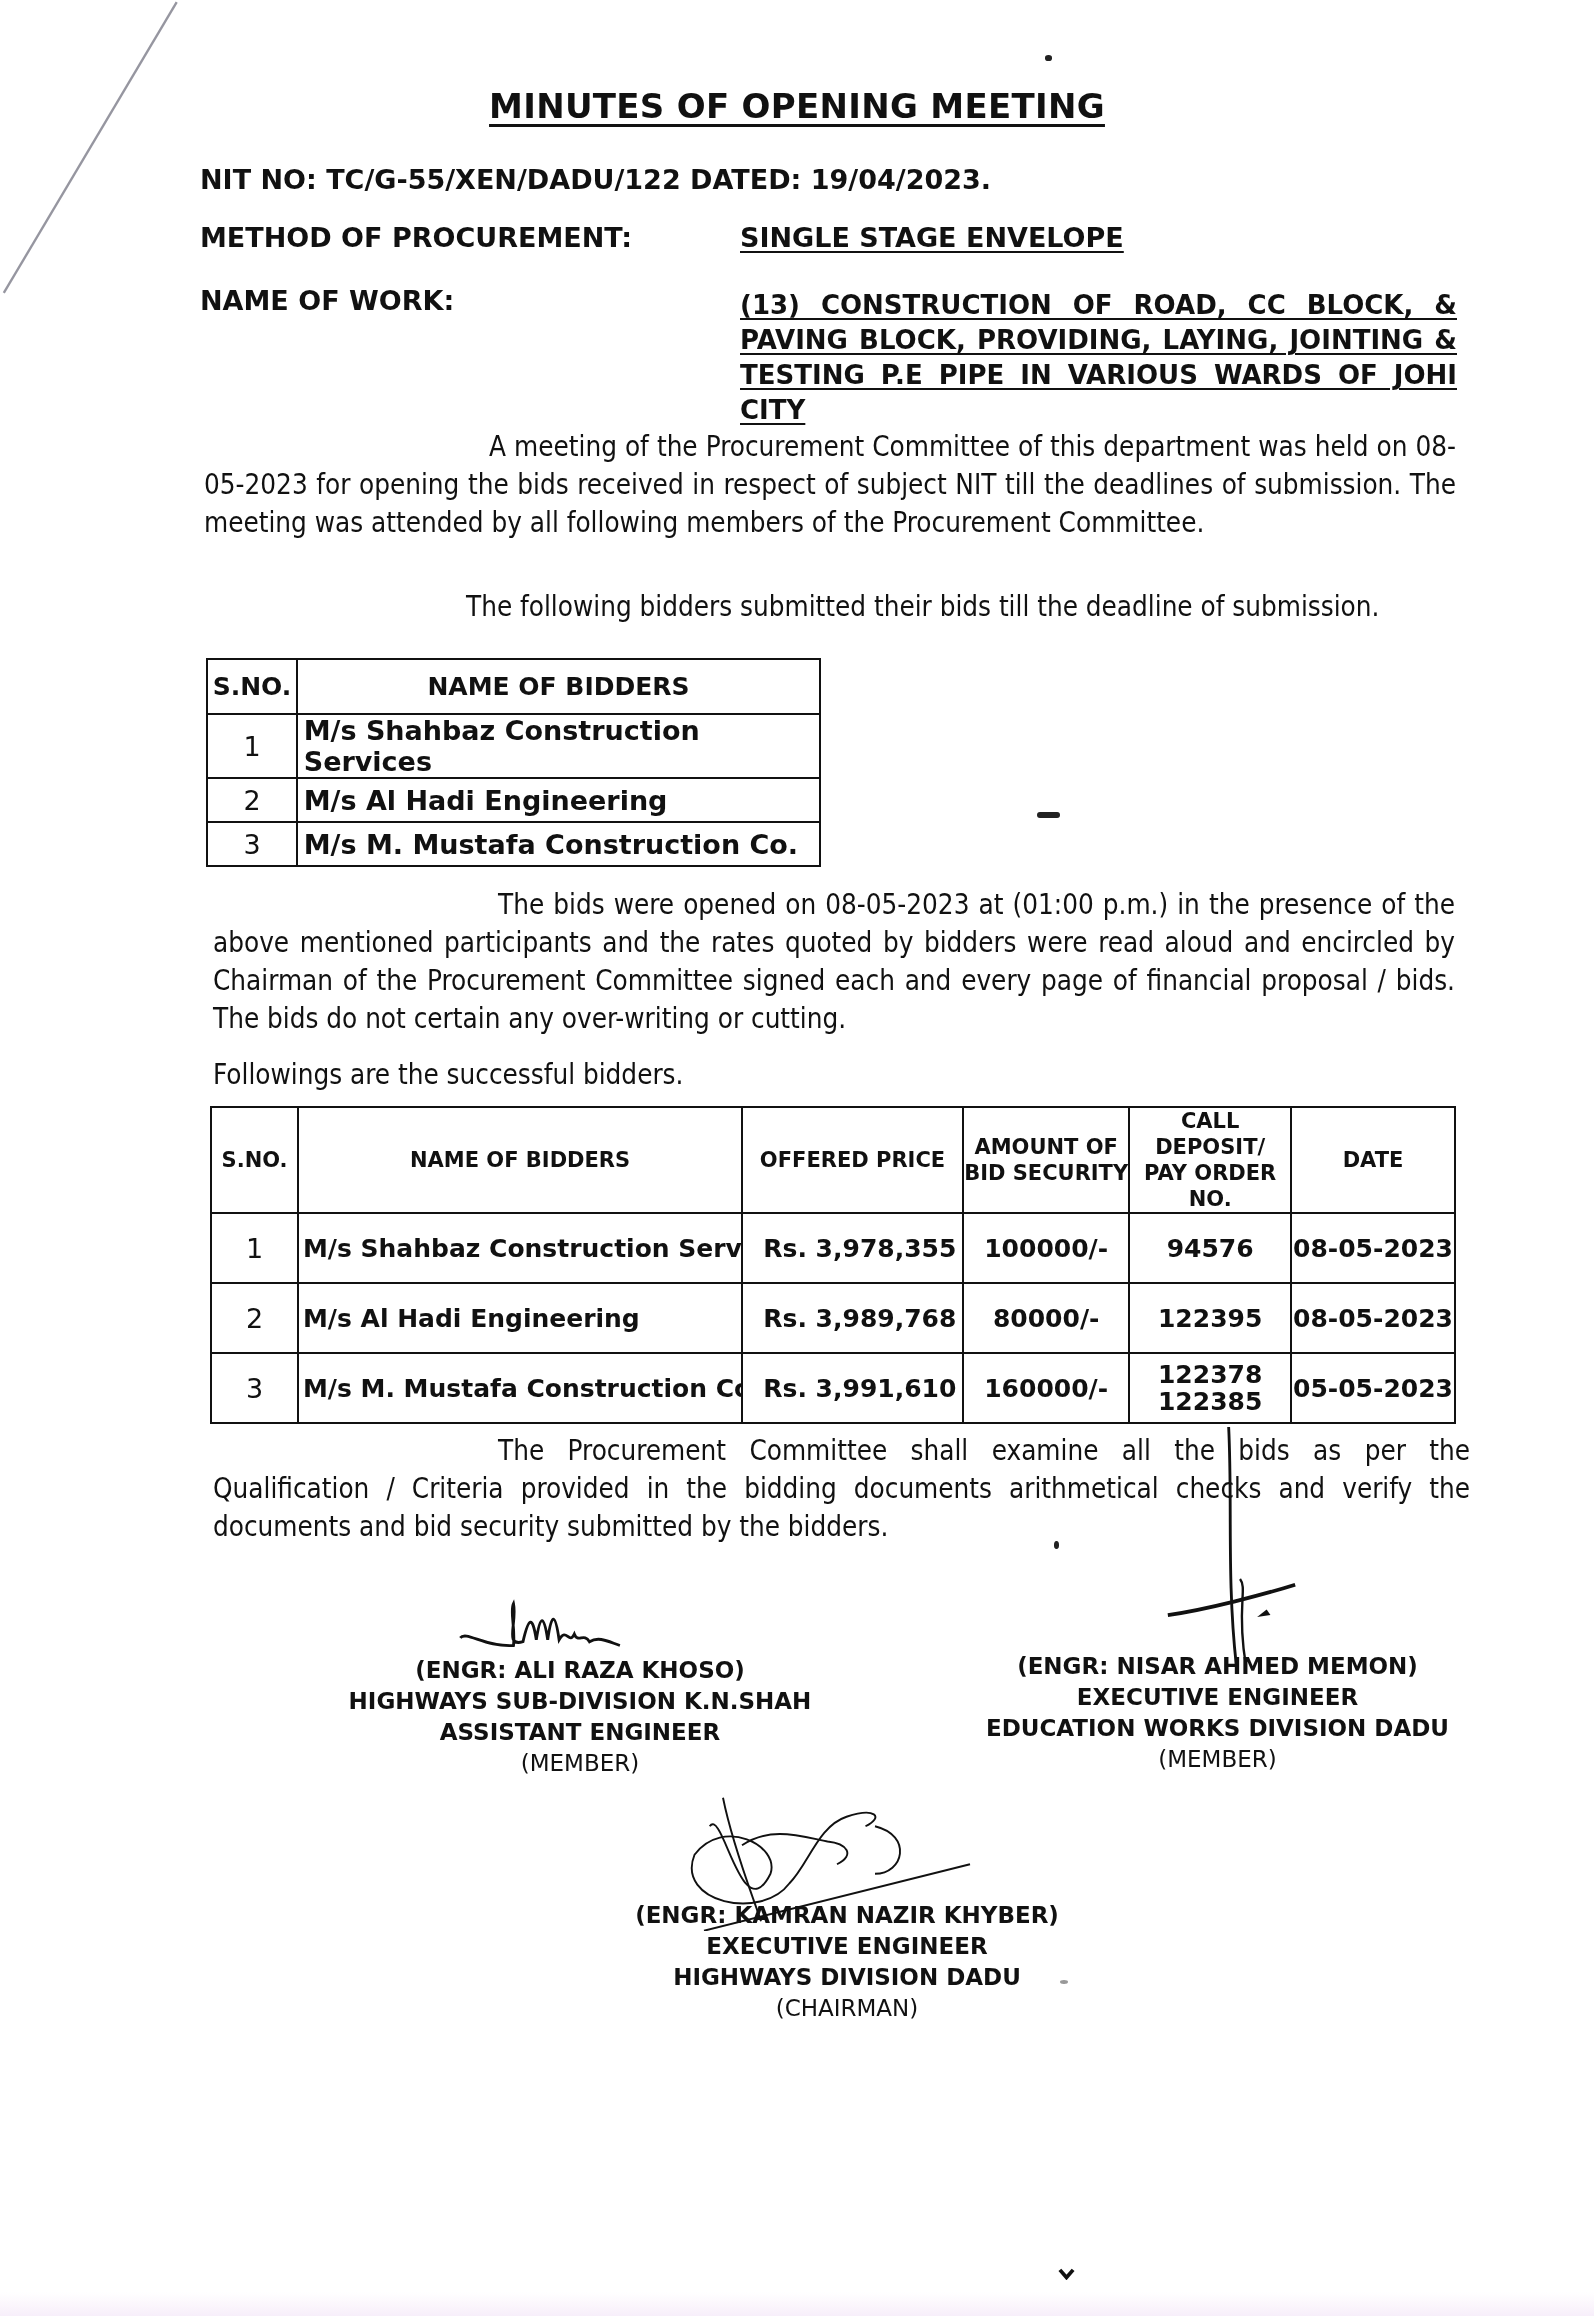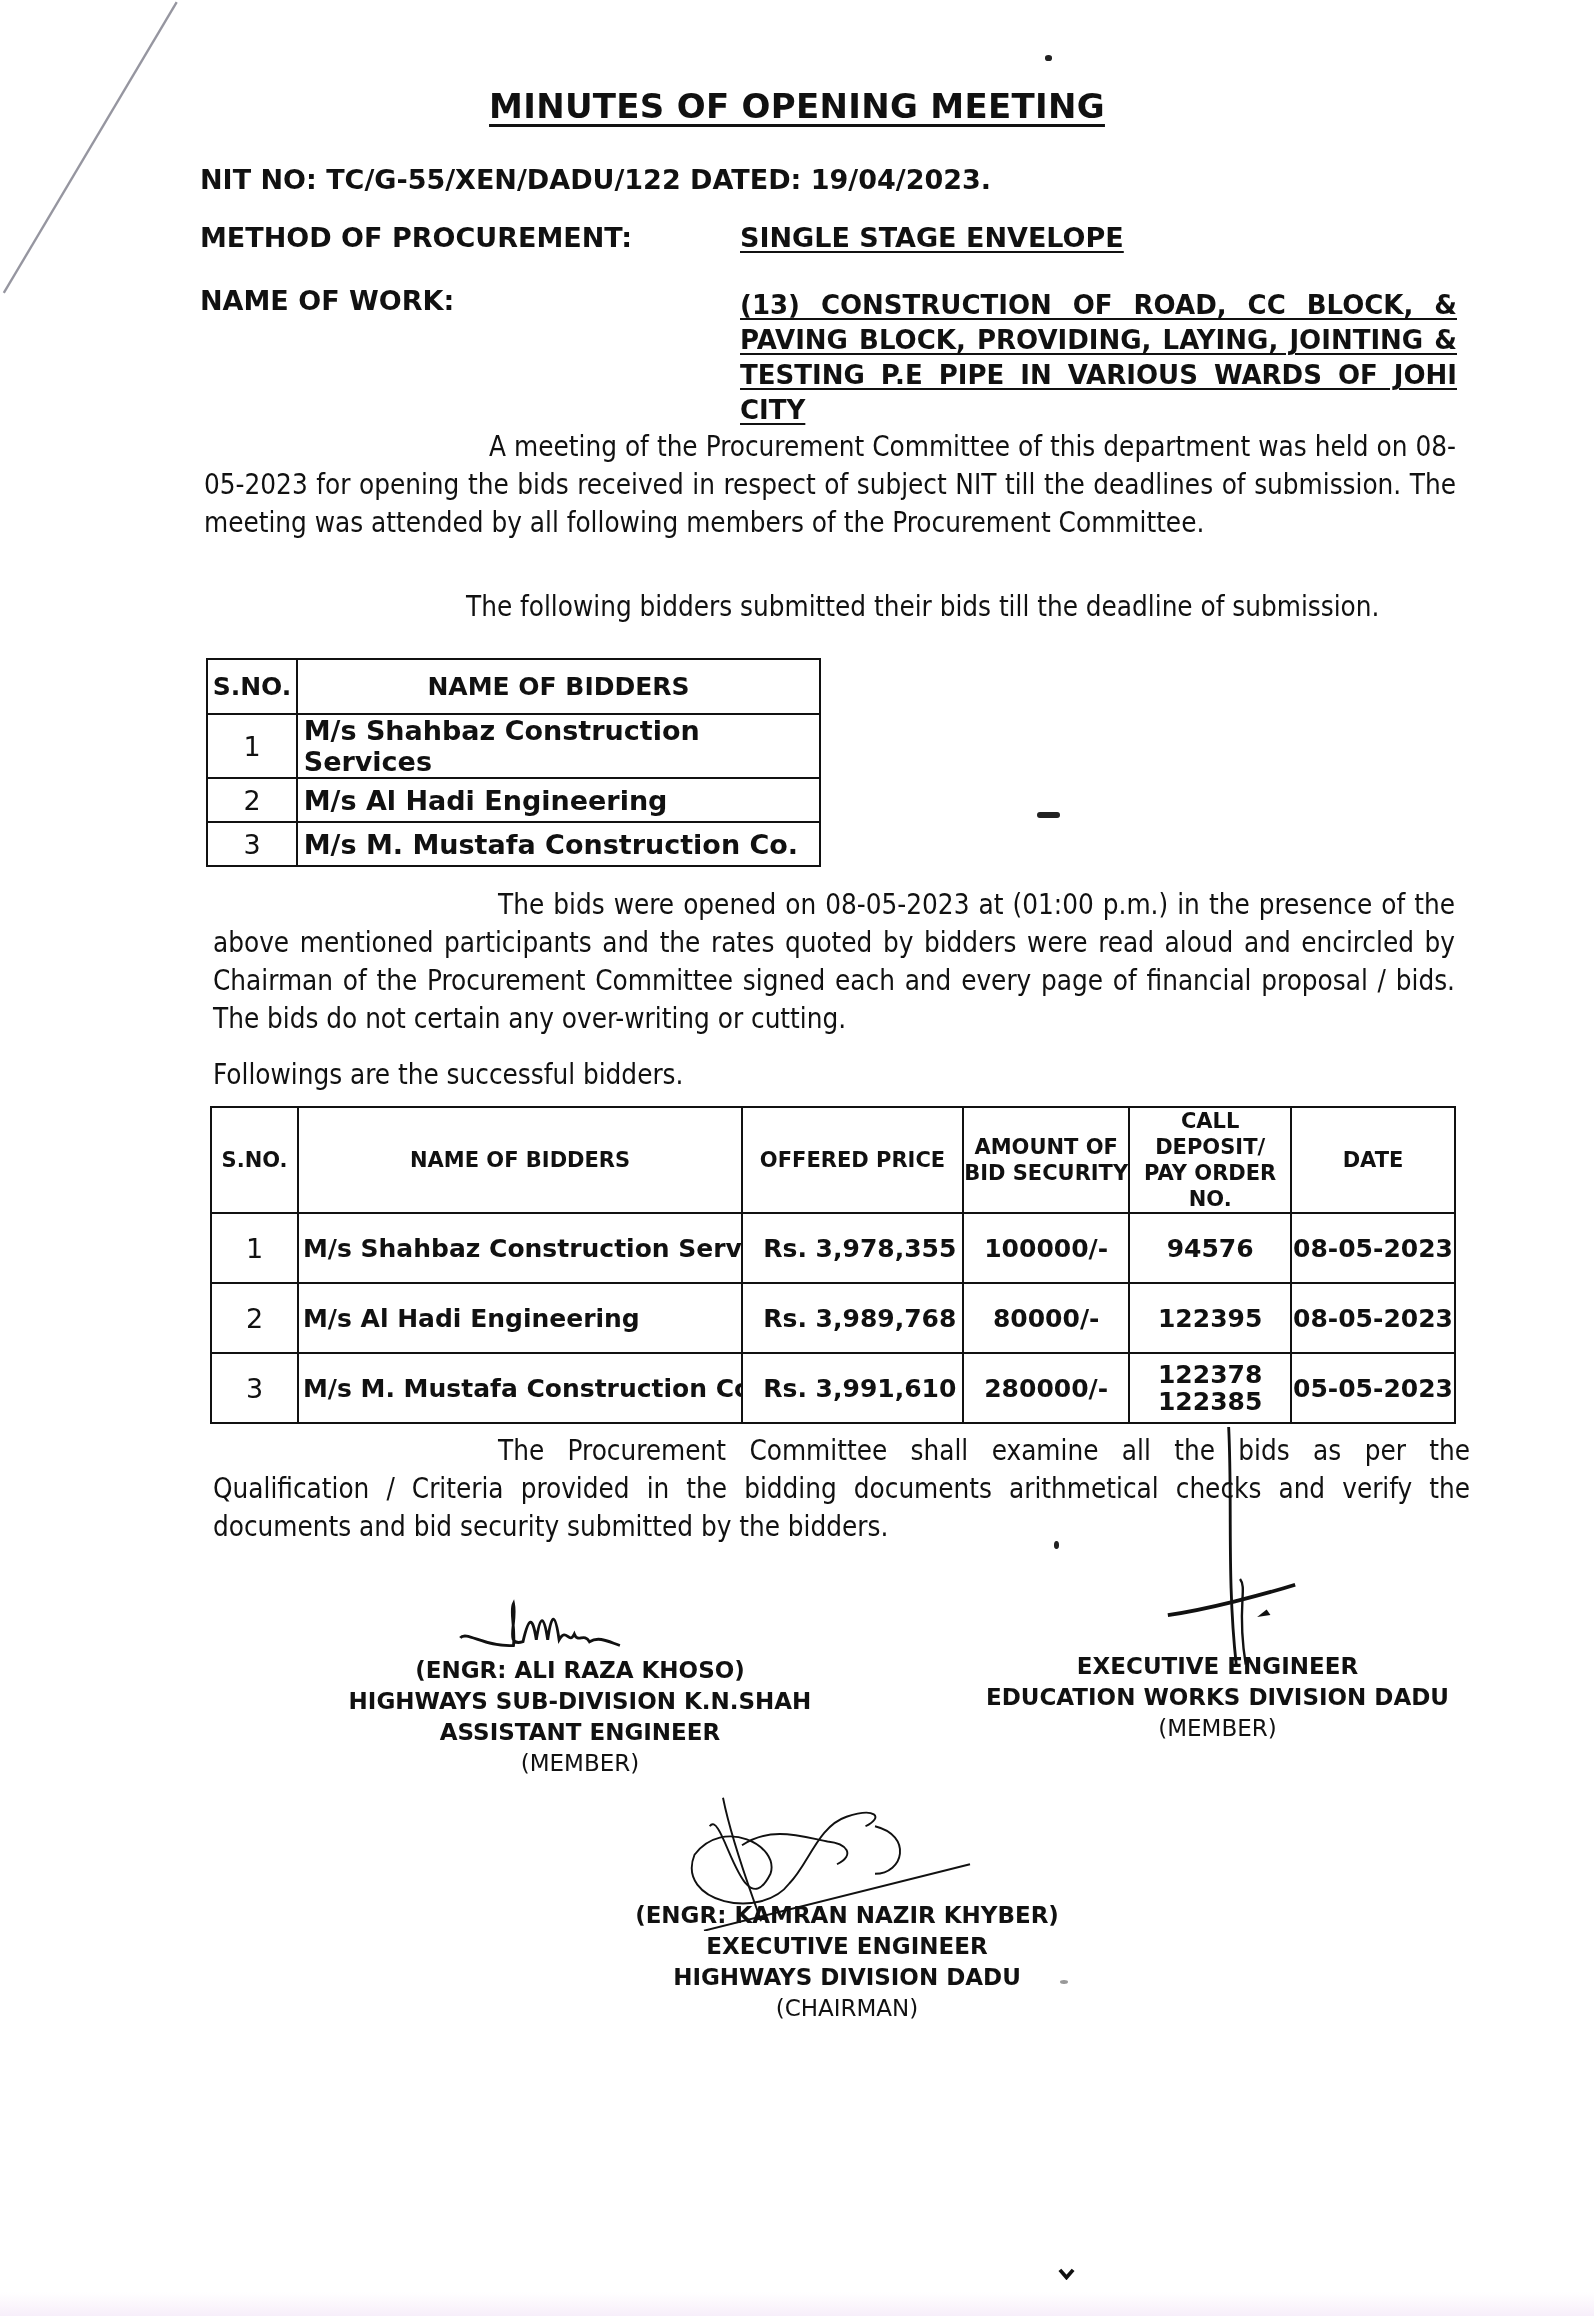--- a/index.html
+++ b/index.html
@@ -134,21 +134,21 @@
     <td class="name">M/s Al Hadi Engineering</td>
     <td class="price">Rs. 3,989,768</td>
     <td>80000/-</td>
     <td>122395</td>
     <td>08-05-2023</td>
   </tr>
   <tr>
     <td class="sno">3</td>
     <td class="name">M/s M. Mustafa Construction Co.</td>
     <td class="price">Rs. 3,991,610</td>
-    <td>280000/-</td>
+    <td>160000/-</td>
     <td class="multi"><span>122378</span><br><span>122385</span></td>
     <td>05-05-2023</td>
   </tr>
 </tbody>
   </table>
 
 <div id="para5" class="abs para indent">The Procurement Committee shall examine all the bids as per the Qualification / Criteria provided in the bidding documents arithmetical checks and verify the documents and bid security submitted by the bidders.</div>
 <div class="mark" style="left:1054px;top:1541px;width:4.8px;height:7.6px;"></div>
 
 <svg class="signature" style="left:447px;top:1598px;" width="228" height="76" viewBox="0 0 240 80">
@@ -171,20 +171,21 @@
 </svg>
 
 <div id="sig1" class="abs sig-block">
   <div class="name">(ENGR: ALI RAZA KHOSO)</div>
   <div class="role">HIGHWAYS SUB-DIVISION K.N.SHAH</div>
   <div class="role">ASSISTANT ENGINEER</div>
   <div class="member">(MEMBER)</div>
 </div>
 
 <div id="sig2" class="abs sig-block">
+  <div class="name">(ENGR: NISAR AHMED MEMON)</div>
   <div class="role">EXECUTIVE ENGINEER</div>
   <div class="role">EDUCATION WORKS DIVISION DADU</div>
   <div class="member">(MEMBER)</div>
 </div>
 
 <div id="sig3" class="abs sig-block">
   <div class="name">(ENGR: KAMRAN NAZIR KHYBER)</div>
   <div class="role">EXECUTIVE ENGINEER</div>
   <div class="role">HIGHWAYS DIVISION DADU</div>
   <div class="member">(CHAIRMAN)</div>

